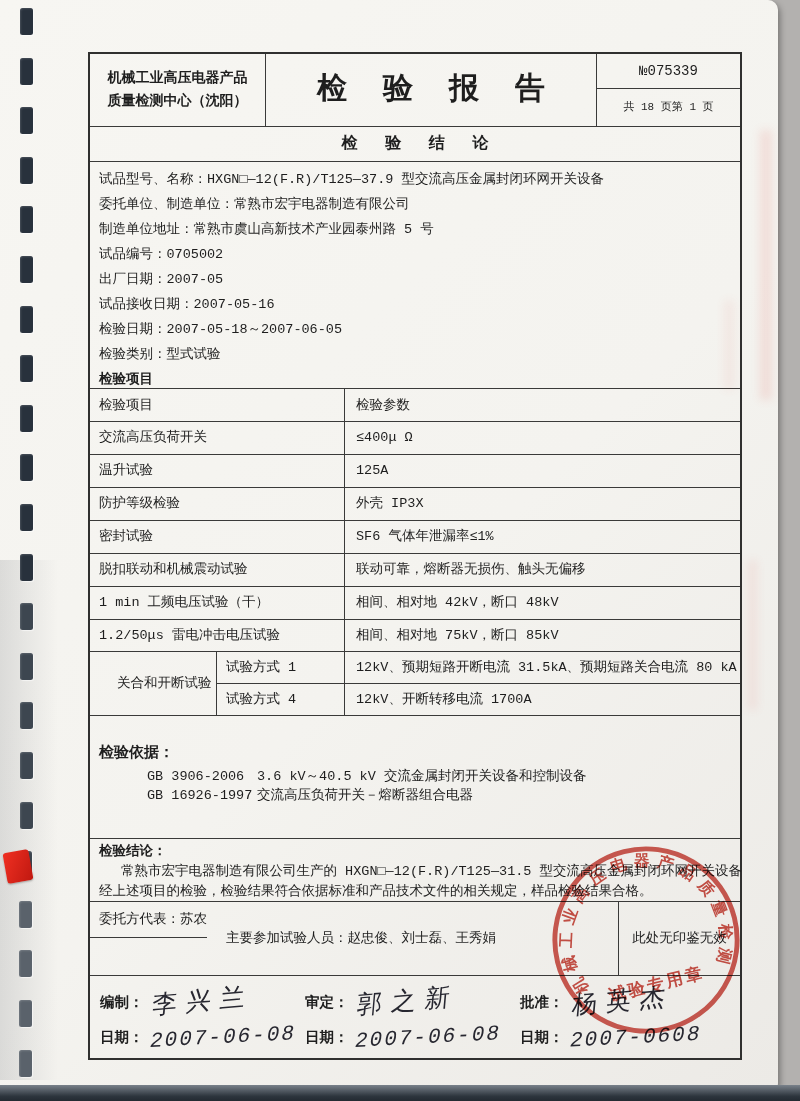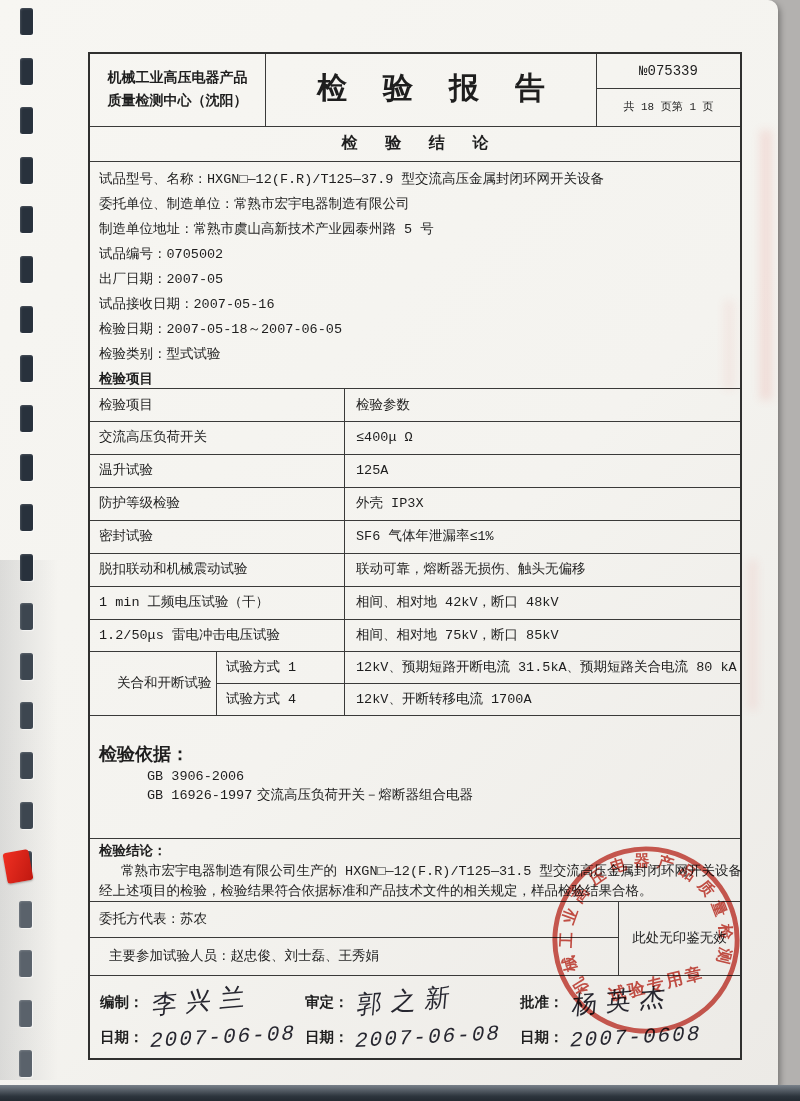--- a/index.html
+++ b/index.html
@@ -70,32 +70,32 @@
   .pgroup { display:flex; border-top:1.5px solid #3a3a39; height:64px; }
   .g-label { width:127px; border-right:1.5px solid #3a3a39; display:flex; align-items:center; padding-left:27px; }
   .g-rows { flex:1; display:flex; flex-direction:column; }
   .g-row { flex:1; display:flex; border-top:1.5px solid #3a3a39; }
   .g-row:first-child { border-top:none; }
   .g-mode { width:128px; border-right:1.5px solid #3a3a39; display:flex; align-items:center; padding-left:9px; }
   .g-val { flex:1; display:flex; align-items:center; padding-left:11px; }
 
   
   .r-basis { height:123px; padding:30px 0 0 9px; }
-  .basis-label { font-weight:bold; font-size:18px; height:21px; }
+  .basis-label { font-weight:bold; font-size:15px; height:21px; }
   .std-line { height:19px; margin-left:48px; display:flex; align-items:center; }
   .std-code { width:110px; display:inline-block; }
 
   
   .r-concl { height:63px; padding:3px 20px 0 9px; line-height:20px; font-size:13.5px; }
   .concl-label { font-weight:bold; }
   .concl-l1 { padding-left:22px; white-space:nowrap; }
 
   
   .r-rep { height:75px; display:flex; }
-  .rep-left { flex:1; display:flex; flex-direction:column; }
+  .rep-left { flex:1; display:flex; flex-direction:row; }
   .rep-a { height:36px; border-bottom:1.5px solid #3a3a39; display:flex; align-items:center; padding-left:9px; }
   .rep-b { flex:1; display:flex; align-items:center; padding-left:19px; }
   .rep-right { width:122px; border-left:1.5px solid #3a3a39; display:flex; align-items:center;
     justify-content:center; font-size:13.5px; white-space:nowrap; }
 
   
   .r-sign { height:83px; padding:9px 0 0 10px; display:flex; overflow:visible; }
   .sgroup { display:flex; flex-direction:column; overflow:visible; }
   .sg1 { width:205px; } .sg2 { width:215px; } .sg3 { flex:1; }
   .sline { height:35px; display:flex; align-items:center; white-space:nowrap; overflow:visible; }
@@ -241,20 +241,21 @@
           <div class="g-val">12kV、开断转移电流 1700A</div>
         </div>
       </div>
     </div>
   </div>
 
   <div class="row r-basis">
     <div class="basis-label">检验依据：</div>
     <div class="std-line">
       <span class="std-code">GB 3906-2006</span>
+      <span>3.6 kV～40.5 kV 交流金属封闭开关设备和控制设备</span>
     </div>
     <div class="std-line">
       <span class="std-code">GB 16926-1997</span>
       <span>交流高压负荷开关－熔断器组合电器</span>
     </div>
   </div>
 
   <div class="row r-concl">
     <div class="concl-label">检验结论：</div>
     <div class="concl-l1">常熟市宏宇电器制造有限公司生产的 HXGN□—12(F.R)/T125—31.5 型交流高压金属封闭环网开关设备</div>

